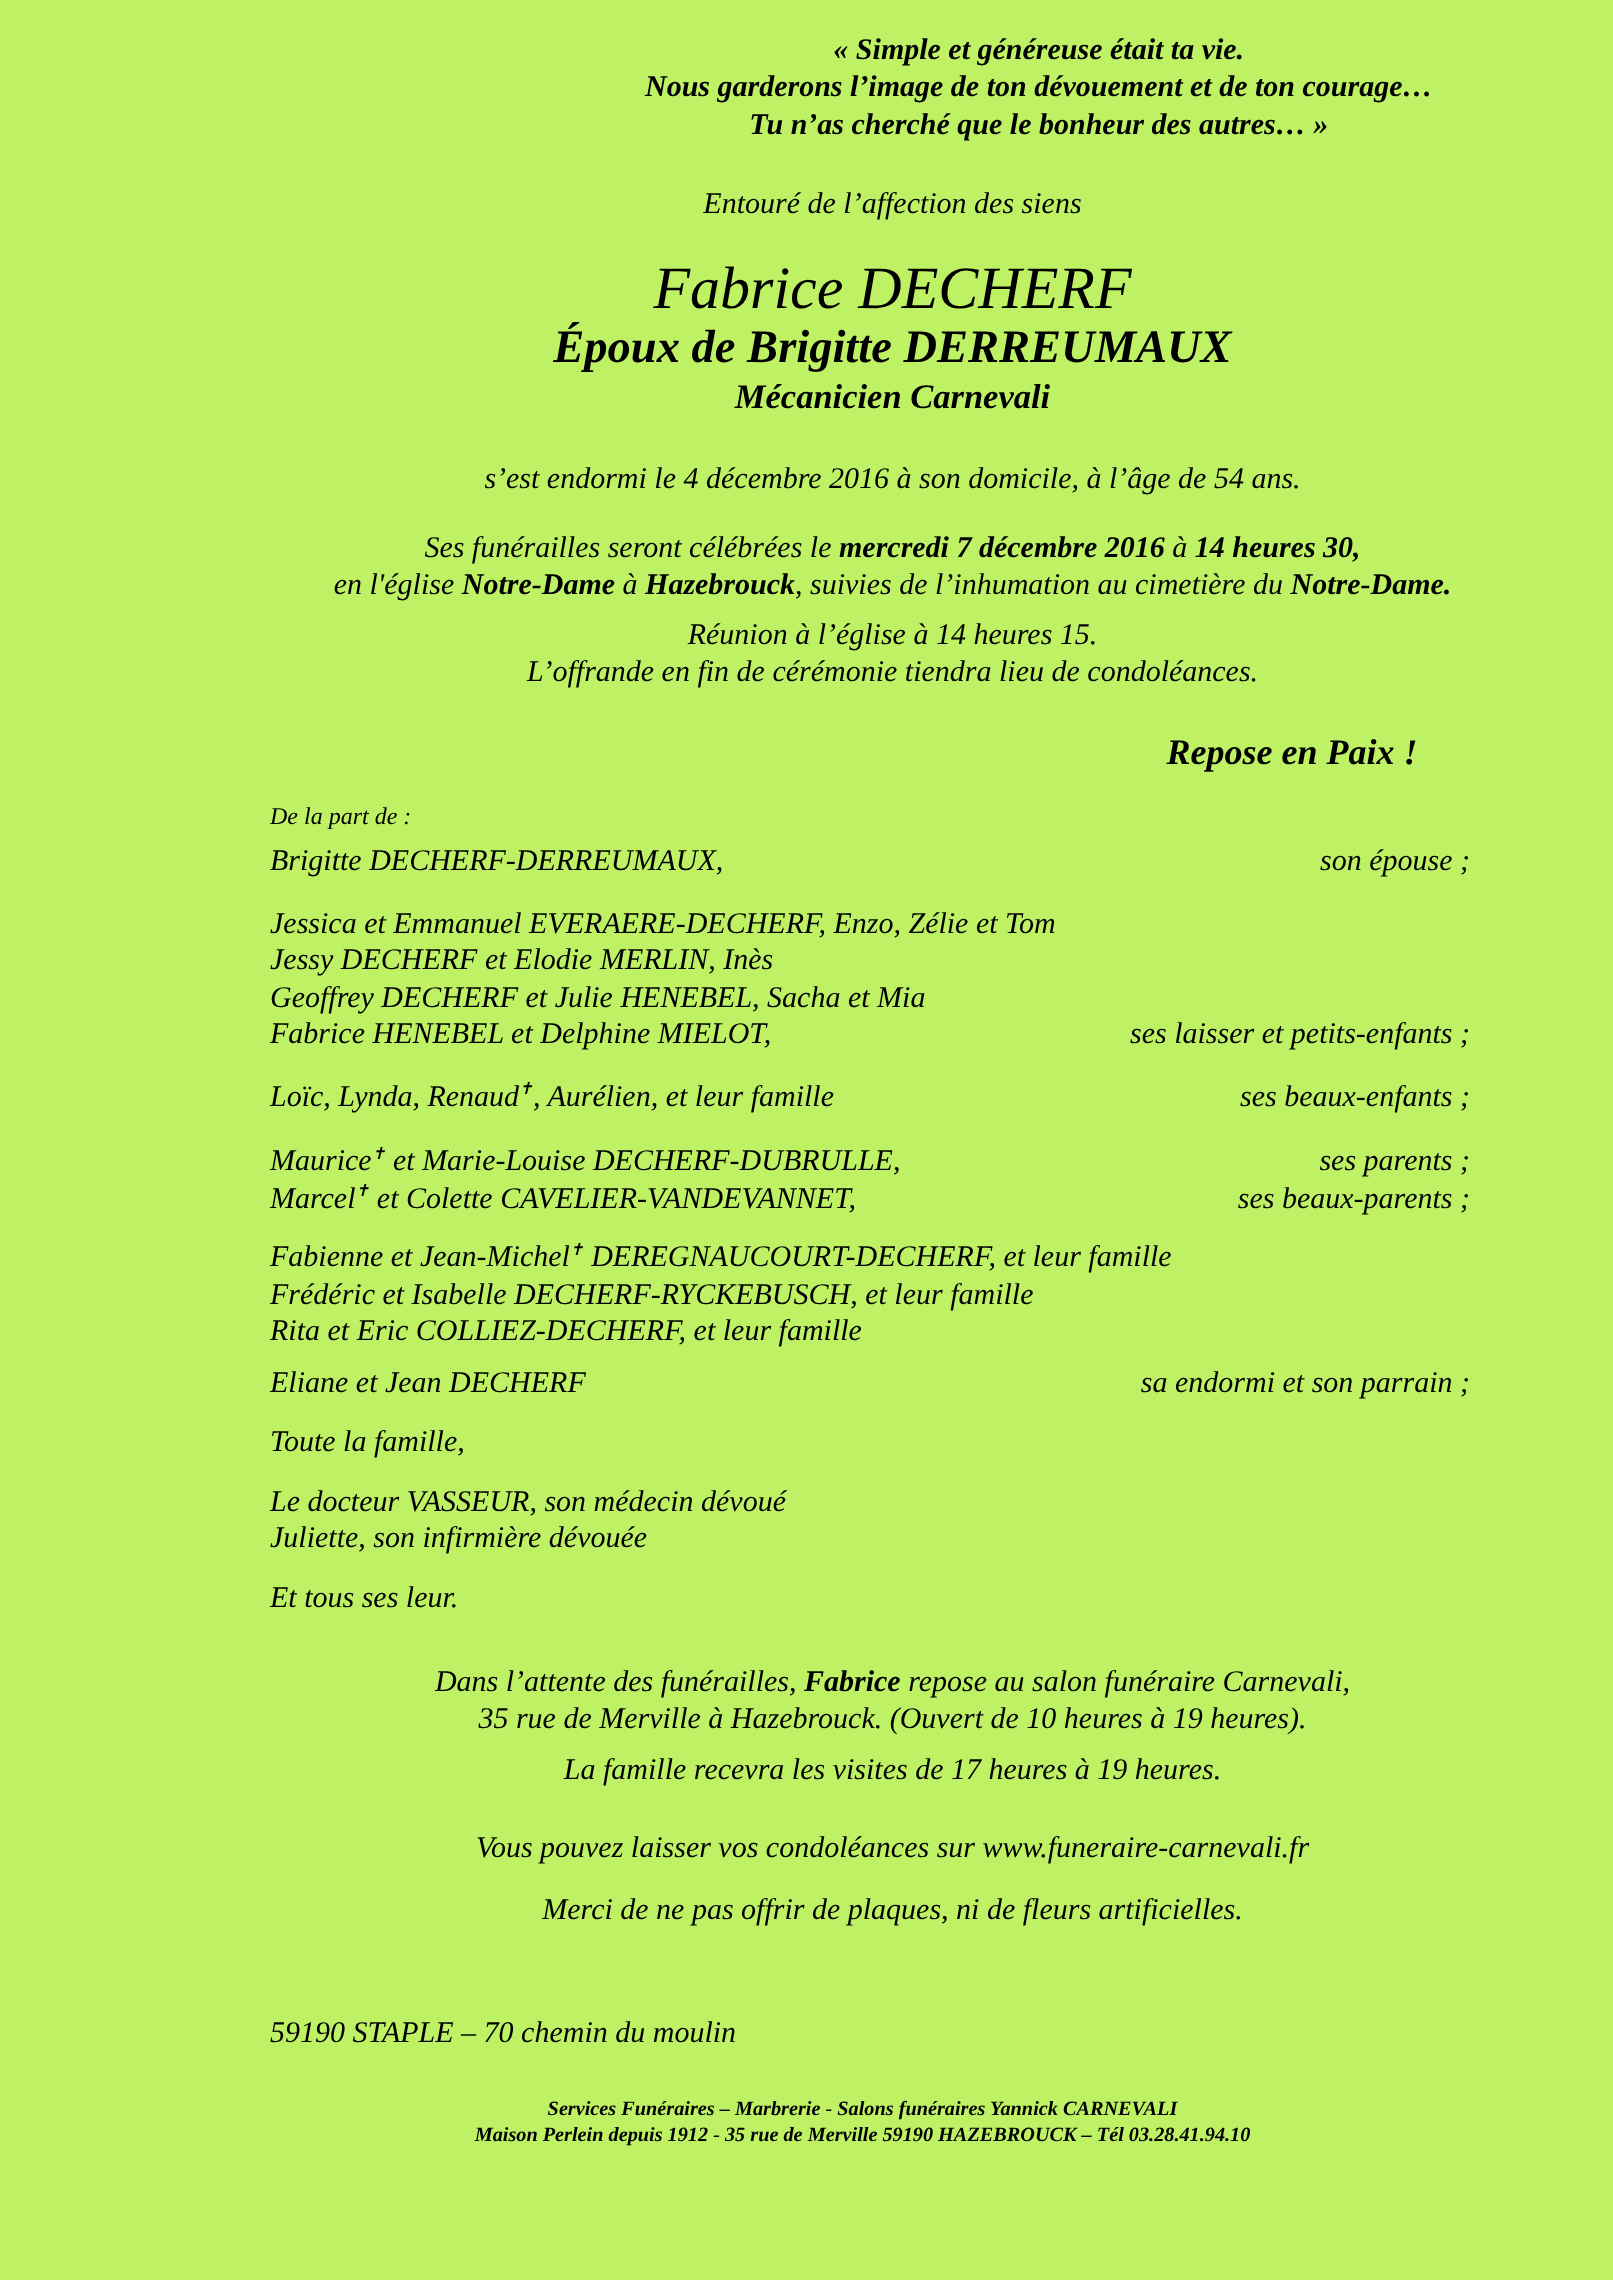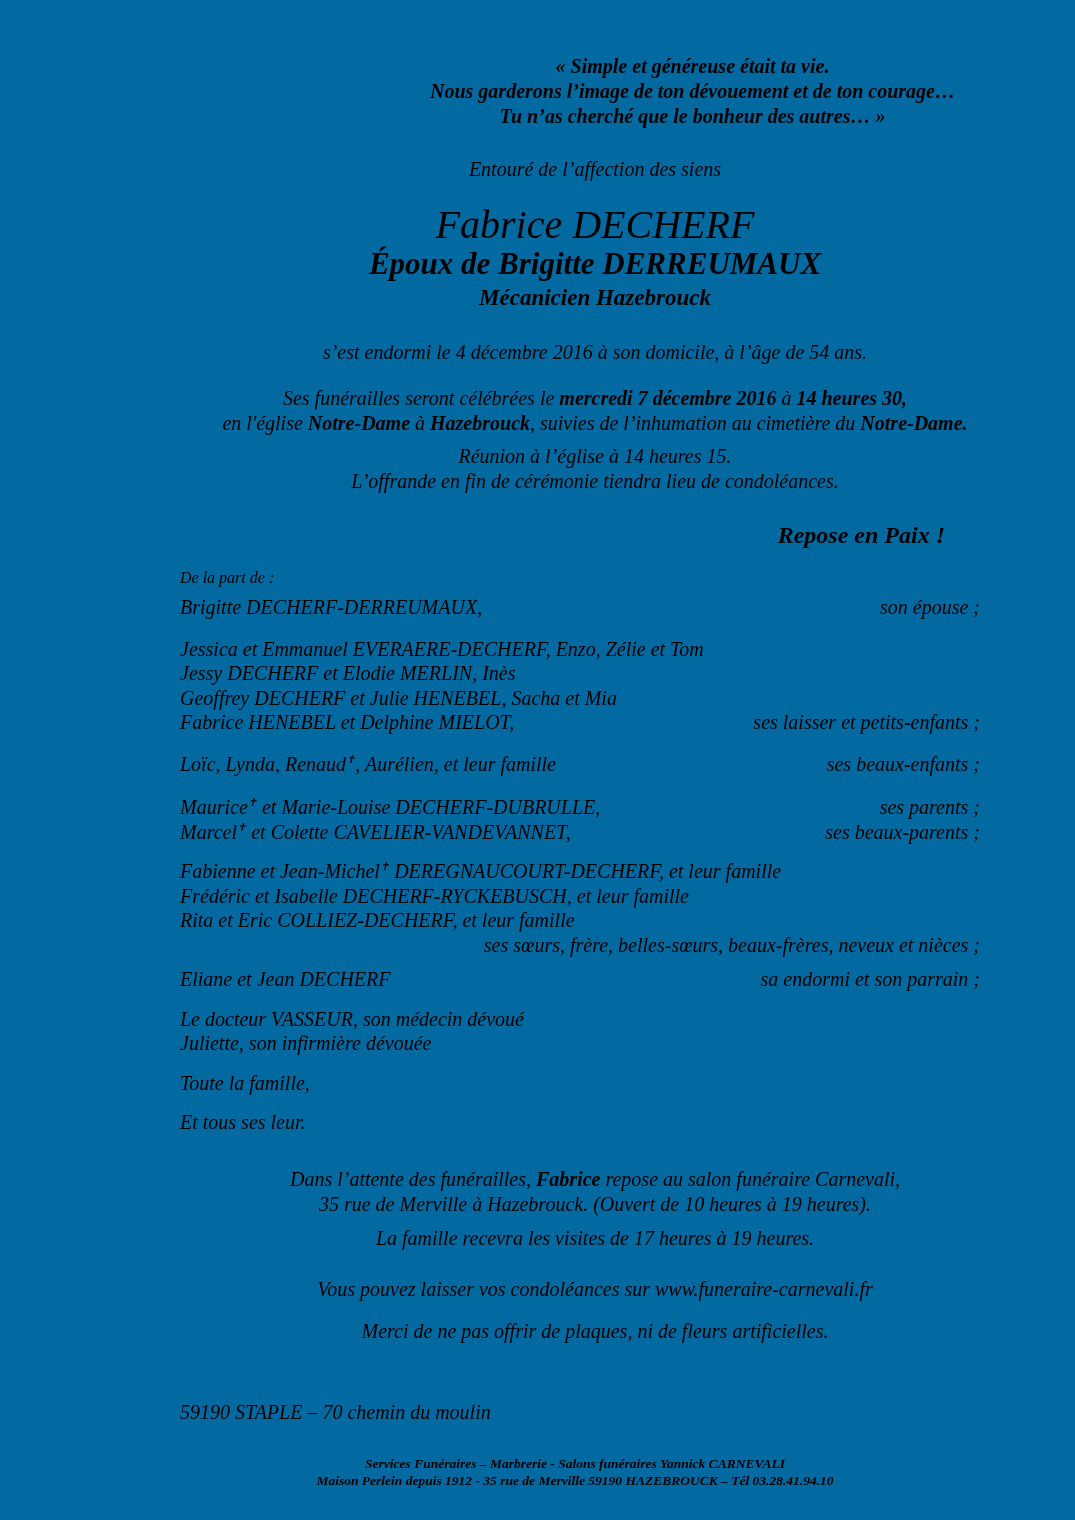--- a/index.html
+++ b/index.html
@@ -1,28 +1,28 @@
 <!DOCTYPE html>
 <html><head>
 <meta charset="utf-8">
 <style>
   html, body { margin: 0; padding: 0; background: #888; }
   .page {
     position: relative;
     width: 1075px;
     height: 1520px;
     margin: 0 auto;
-    background: #0369a1;
+    background: #bef264;
     color: #000000;
     font-family: "Liberation Serif", "DejaVu Serif", serif;
     font-style: italic;
     font-size: 20px;
     line-height: 24.5px;
     box-sizing: border-box;
-    padding-top: 54px;
+    padding-top: 21px;
     overflow: hidden;
   }
   .quote-block {
     margin-left: 380px;
     margin-right: 70px;
     text-align: center;
     font-weight: bold;
     line-height: 25px;
   }
   .content {
@@ -103,21 +103,21 @@
     <div>Nous garderons l’image de ton dévouement et de ton courage…</div>
     <div>Tu n’as cherché que le bonheur des autres… »</div>
   </div>
 
   <div class="content">
 
     <div class="center entoure">Entouré de l’affection des siens</div>
 
     <div class="name">Fabrice DECHERF</div>
     <div class="spouse-line">Époux de Brigitte DERREUMAUX</div>
-    <div class="profession">Mécanicien Hazebrouck</div>
+    <div class="profession">Mécanicien Carnevali</div>
 
     <div class="center endormi">s’est endormi le 4 décembre 2016 à son domicile, à l’âge de 54 ans.</div>
 
     <div class="center funerailles">
       <div><span>Ses funérailles seront célébrées le </span><span class="b">mercredi 7 décembre 2016</span><span> à </span><span class="b">14 heures 30,</span></div>
       <div><span>en l'église </span><span class="b">Notre-Dame</span><span> à </span><span class="b">Hazebrouck</span><span>, suivies de l’inhumation au cimetière du </span><span class="b">Notre-Dame.</span></div>
     </div>
 
     <div class="center reunion">
       <div>Réunion à l’église à 14 heures 15.</div>
@@ -156,34 +156,33 @@
       <div class="row">
         <span><span>Marcel</span><span class="cross">✝</span><span> et Colette CAVELIER-VANDEVANNET,</span></span>
         <span class="rel">ses beaux-parents ;</span>
       </div>
     </div>
 
     <div class="mt-siblings">
       <div><span>Fabienne et Jean-Michel</span><span class="cross">✝</span><span> DEREGNAUCOURT-DECHERF, et leur famille</span></div>
       <div>Frédéric et Isabelle DECHERF-RYCKEBUSCH, et leur famille</div>
       <div>Rita et Eric COLLIEZ-DECHERF, et leur famille</div>
-      <div class="right-line">ses sœurs, frère, belles-sœurs, beaux-frères, neveux et nièces ;</div>
     </div>
 
     <div class="row mt-godparents">
       <span>Eliane et Jean DECHERF</span>
       <span class="rel">sa endormi et son parrain ;</span>
     </div>
 
+    <div class="mt-std">Toute la famille,</div>
+
     <div class="mt-std">
       <div>Le docteur VASSEUR, son médecin dévoué</div>
       <div>Juliette, son infirmière dévouée</div>
     </div>
-
-    <div class="mt-std">Toute la famille,</div>
 
     <div class="mt-std">Et tous ses leur.</div>
 
     <div class="center attente">
       <div><span>Dans l’attente des funérailles, </span><span class="b">Fabrice</span><span> repose au salon funéraire Carnevali,</span></div>
       <div>35 rue de Merville à Hazebrouck. (Ouvert de 10 heures à 19 heures).</div>
     </div>
 
     <div class="center visites">La famille recevra les visites de 17 heures à 19 heures.</div>
 

